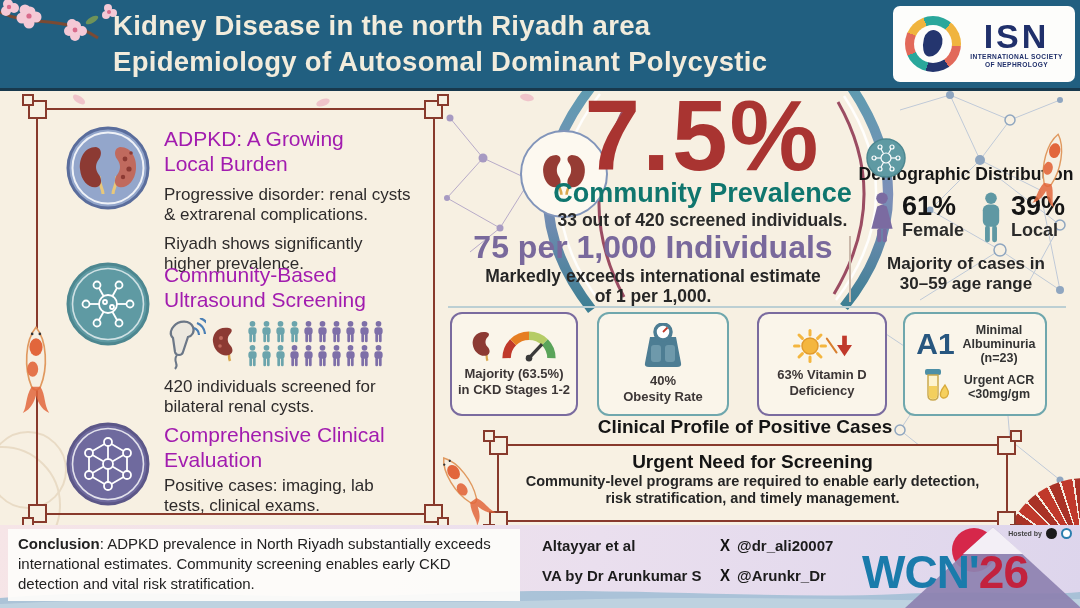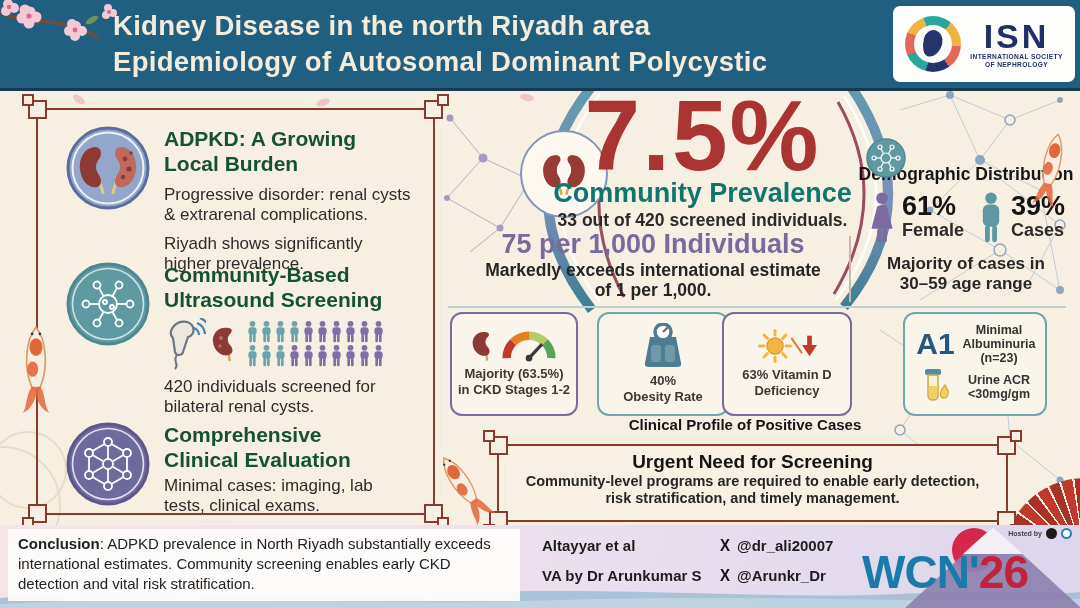--- a/index.html
+++ b/index.html
@@ -28,66 +28,66 @@
        background:repeating-conic-gradient(from 195deg,#c0392b 0 8deg,#f3ece0 8deg 9.5deg,#a93226 9.5deg 17deg,#f3ece0 17deg 18.5deg);}
   
   .panel{position:absolute;left:36px;top:108px;width:395px;height:403px;border:2.5px solid #883a2c;z-index:2;}
   .knot{position:absolute;width:15px;height:15px;border:2.5px solid #883a2c;background:#f7f0e2;}
   .knot::before{content:"";position:absolute;left:-8px;top:-8px;width:8px;height:8px;border:2.5px solid #883a2c;background:#f7f0e2;}
   .k-tl{left:-10px;top:-10px;} .k-tr{right:-10px;top:-10px;transform:scaleX(-1);}
   .k-bl{left:-10px;bottom:-10px;transform:scaleY(-1);} .k-br{right:-10px;bottom:-10px;transform:scale(-1,-1);}
   .section{position:absolute;left:28px;display:flex;gap:14px;}
   .sec1{top:16px;} .sec2{top:152px;} .sec3{top:312px;}
   .icon-wrap{width:84px;flex:0 0 auto;}
-  .sec-title{font-size:21px;font-weight:bold;color:#14532d;line-height:25px;max-width:235px;}
+  .sec-title{font-size:21px;font-weight:normal;color:#a21caf;line-height:25px;max-width:235px;}
   .sec-par{font-size:17px;color:#2e2b2b;line-height:20px;margin-top:9px;}
   .sec-par div{white-space:nowrap;}
   .illus-row{display:flex;align-items:center;gap:5px;margin-top:6px;}
   .person{width:13px;height:22px;display:block;}
   .person-row{display:flex;gap:1px;}
   .person-row + .person-row{margin-top:2px;}
   
   .hero-text{position:absolute;left:545px;top:94px;width:315px;text-align:center;z-index:2;}
   .big-num{font-size:100px;line-height:82px;font-weight:bold;color:#a93431;letter-spacing:2px;}
   .hero-label{font-size:27px;font-weight:bold;color:#0f766e;margin-top:2px;}
   .hero-detail{font-size:17.5px;font-weight:bold;color:#2a2a2a;margin-top:1px;}
   .kidney-circle{position:absolute;left:520px;top:130px;width:84px;height:84px;border-radius:50%;
       background:#fdf9f0;border:2.5px solid #8295ba;z-index:2;display:flex;align-items:center;justify-content:center;}
   .rate{position:absolute;left:455px;top:229px;width:396px;text-align:center;z-index:2;}
-  .rate-title{font-size:27px;font-weight:bold;color:#79699c;}
+  .rate-title{font-size:32px;font-weight:bold;color:#79699c;}
   .rate-line{font-size:17.5px;font-weight:bold;color:#262626;line-height:20px;}
   .vdivider{position:absolute;left:849px;top:236px;width:2px;height:66px;background:#c9b7a9;z-index:2;}
   .hdivider{position:absolute;left:448px;top:306px;width:618px;height:1.5px;background:#bccfd3;z-index:2;}
   
   .demo{position:absolute;left:852px;top:138px;width:228px;text-align:center;z-index:2;}
   .demo-circle{position:absolute;left:14px;top:0;width:40px;height:40px;}
   .demo-title{font-size:17.5px;font-weight:bold;color:#161616;margin-top:26px;}
   .demo-row{display:flex;justify-content:center;gap:12px;margin-top:7px;}
   .demo-group{display:flex;align-items:flex-start;gap:5px;}
   .demo-col{text-align:left;}
   .demo-pct{font-size:27px;font-weight:bold;color:#141414;line-height:28px;}
   .demo-sex{font-size:18px;font-weight:bold;color:#2b2b2b;}
   .demo-note{font-size:17px;font-weight:bold;color:#262626;line-height:20px;margin-top:8px;}
   
   .card{position:absolute;top:312px;height:100px;border-radius:12px;background:#faf5ea;z-index:2;
         display:flex;flex-direction:column;align-items:center;justify-content:center;gap:4px;}
   .card-purple{border:2.5px solid #7a6b9f;} .card-teal{border:2.5px solid #6fa7ad;}
   .card1{left:450px;width:124px;} .card2{left:597px;width:128px;}
-  .card3{left:722px;width:126px;} .card4{left:903px;width:140px;}
+  .card3{left:757px;width:126px;} .card4{left:903px;width:140px;}
   .card-txt{font-size:13px;font-weight:bold;color:#3c3636;text-align:center;line-height:16px;}
   .card-icons{display:flex;align-items:center;justify-content:center;gap:4px;}
   .capsule-wrap{display:inline-block;transform:rotate(-35deg);}
   .capsule{width:34px;height:15px;border-radius:8px;border:1px solid #d87f2e;
            background:linear-gradient(90deg,#f2953f 0 52%,#fbe3c9 52%);}
   .a1grid{display:grid;grid-template-columns:42px 1fr;column-gap:6px;row-gap:4px;align-items:center;padding:0 24px;}
   .a1{font-size:30px;font-weight:bold;color:#27567f;line-height:28px;text-align:center;}
   .a1txt{font-size:12.5px;font-weight:bold;color:#333;line-height:14px;text-align:center;}
   
   .profile-head{position:absolute;left:540px;top:416px;width:410px;text-align:center;
-                font-size:15px;font-weight:bold;color:#151515;z-index:2;}
+                font-size:19px;font-weight:bold;color:#151515;z-index:2;}
   .urgent{position:absolute;left:497px;top:444px;width:507px;height:74px;border:2.5px solid #883a2c;
           background:#f8f1e3;z-index:2;text-align:center;}
   .urgent-title{font-size:19px;font-weight:bold;color:#141414;margin-top:5px;}
   .urgent-line{font-size:14.5px;font-weight:bold;color:#262626;line-height:17px;}
   .koi{position:absolute;z-index:2;}
   
   .footer{position:absolute;left:0;top:525px;width:1080px;height:83px;z-index:4;
           background:linear-gradient(100deg,#f6e5e7 0%,#eadfee 55%,#ddd5ec 100%);}
   .footer-wave{position:absolute;left:0;bottom:0;}
   .conclusion{position:absolute;left:8px;top:4px;width:492px;background:rgba(253,252,250,.95);
@@ -430,21 +430,21 @@
             <circle cx="42" cy="64" r="4" fill="#6f6a9e"></circle>
               <circle cx="23" cy="53" r="4" fill="#6f6a9e"></circle>
               <circle cx="23" cy="31" r="4" fill="#6f6a9e"></circle>
             <circle cx="42" cy="42" r="5" fill="#6f6a9e"></circle>
           </g>
         </svg>
       </div>
       <div>
         <div class="sec-title">Comprehensive Clinical Evaluation</div>
         <div class="sec-par" style="margin-top:4px">
-          <div>Minimal cases: imaging, lab</div>
+          <div>Positive cases: imaging, lab</div>
           <div>tests, clinical exams.</div>
         </div>
       </div>
     </div>
   </div>
 
   <svg width="650" height="220" viewBox="0 0 650 220" style="position:absolute;left:440px;top:92px;overflow:visible;z-index:1">
     <defs>
       <linearGradient id="arcg" x1="0" y1="0" x2="0" y2="1">
         <stop offset="0" stop-color="#5e9bb0"></stop>
@@ -516,21 +516,21 @@
       </div>
       <div class="demo-group">
         <svg width="30" height="54" viewBox="0 0 30 56">
           <circle cx="15" cy="6.5" r="6" fill="#5f98a3"></circle>
           <rect x="6.5" y="13" width="17" height="23" rx="6" fill="#5f98a3"></rect>
           <rect x="8.8" y="35" width="5" height="17" rx="2.2" fill="#5f98a3"></rect>
           <rect x="16.2" y="35" width="5" height="17" rx="2.2" fill="#5f98a3"></rect>
         </svg>
         <div class="demo-col">
           <div class="demo-pct">39%</div>
-          <div class="demo-sex">Cases</div>
+          <div class="demo-sex">Local</div>
         </div>
       </div>
     </div>
     <div class="demo-note">
       <div>Majority of cases in</div>
       <div>30–59 age range</div>
     </div>
   </div>
 
   <div class="card card-purple card1">
@@ -603,21 +603,21 @@
         <div>Albuminuria</div>
         <div>(n=23)</div>
       </div>
       <svg width="30" height="36" viewBox="0 0 30 36" style="margin:0 auto">
         <rect x="4" y="0" width="16" height="6" rx="2" fill="#4d8fa6"></rect>
         <path d="M7 6 H17 V26 Q17 31 12 31 Q7 31 7 26 Z" fill="#fdf3cf" stroke="#caa94e" stroke-width="1.5"></path>
         <path d="M7.8 17 H16.2 V26 Q16.2 30 12 30 Q7.8 30 7.8 26 Z" fill="#f3cf5e"></path>
         <path d="M24 16 C 27 21 29 24 26 27.5 C 23 30.5 18.5 28.5 19.5 24 C 20.2 21 22 18.5 24 16 Z" fill="#f6d05e" stroke="#d8ab3c" stroke-width="1.3"></path>
       </svg>
       <div class="a1txt">
-        <div>Urine ACR</div>
+        <div>Urgent ACR</div>
         <div>&lt;30mg/gm</div>
       </div>
     </div>
   </div>
 
   <div class="profile-head">Clinical Profile of Positive Cases</div>
 
   <div class="urgent">
     <div class="knot k-tl"></div>
     <div class="knot k-tr"></div>

